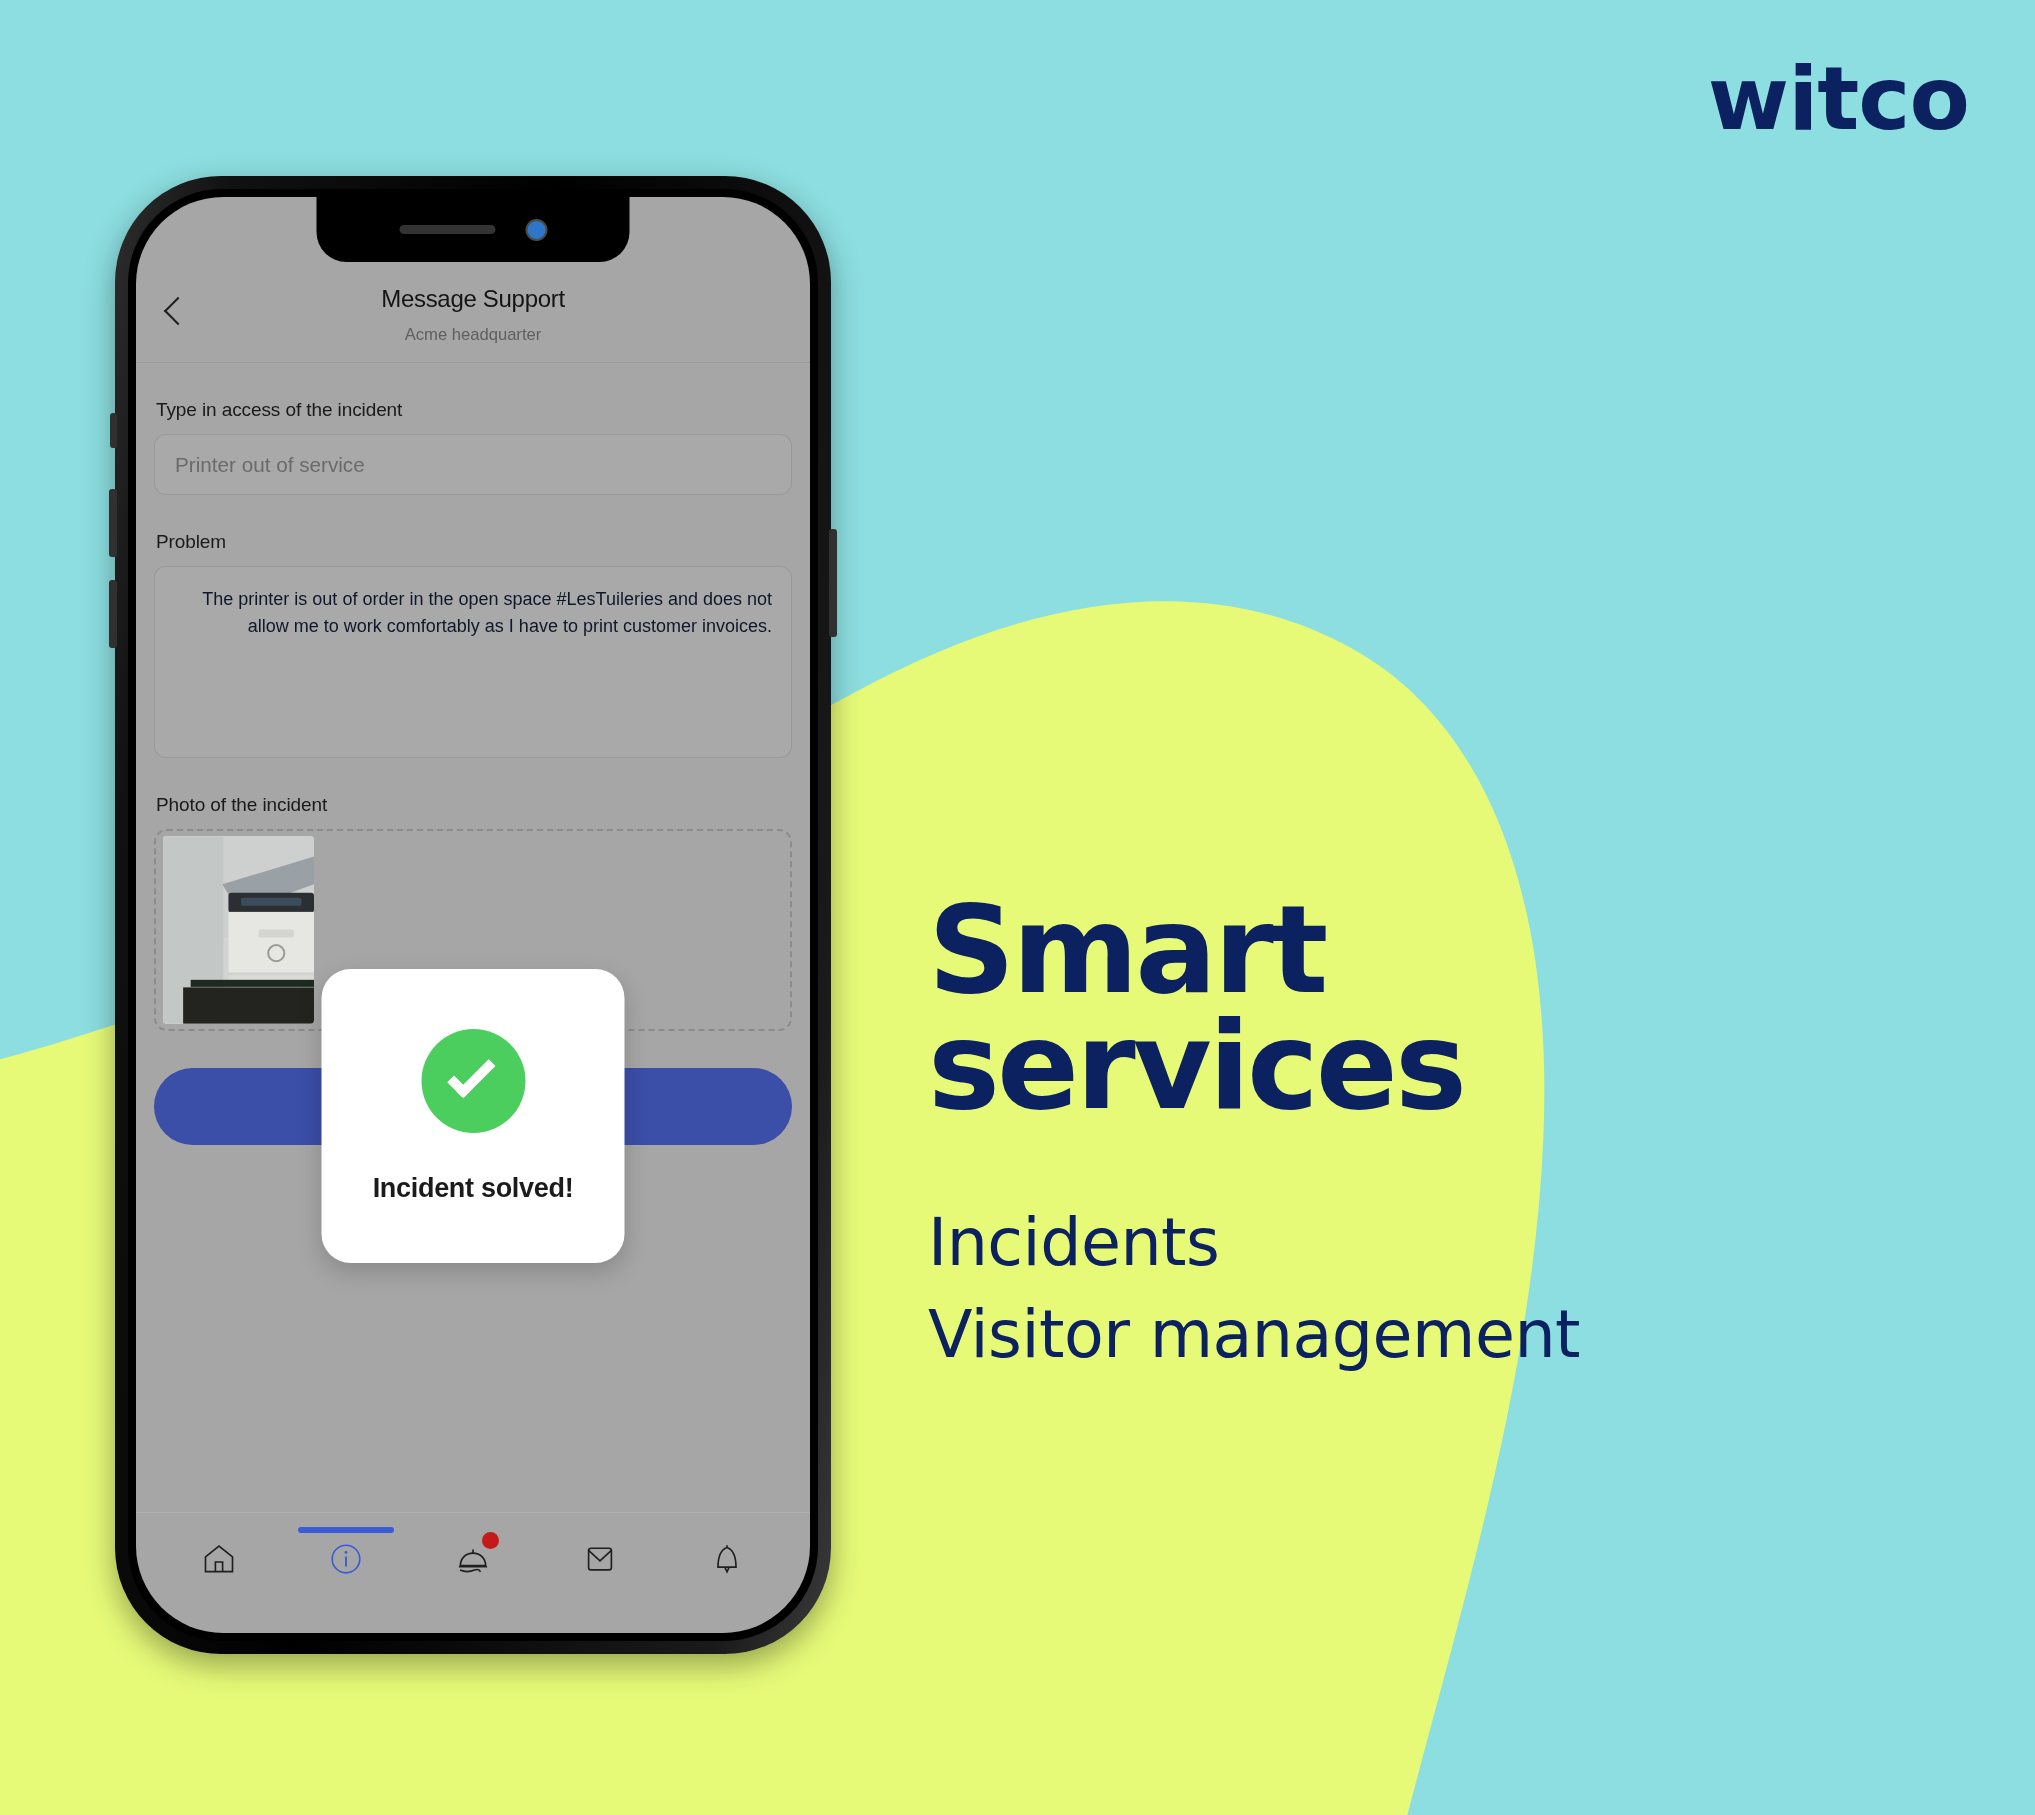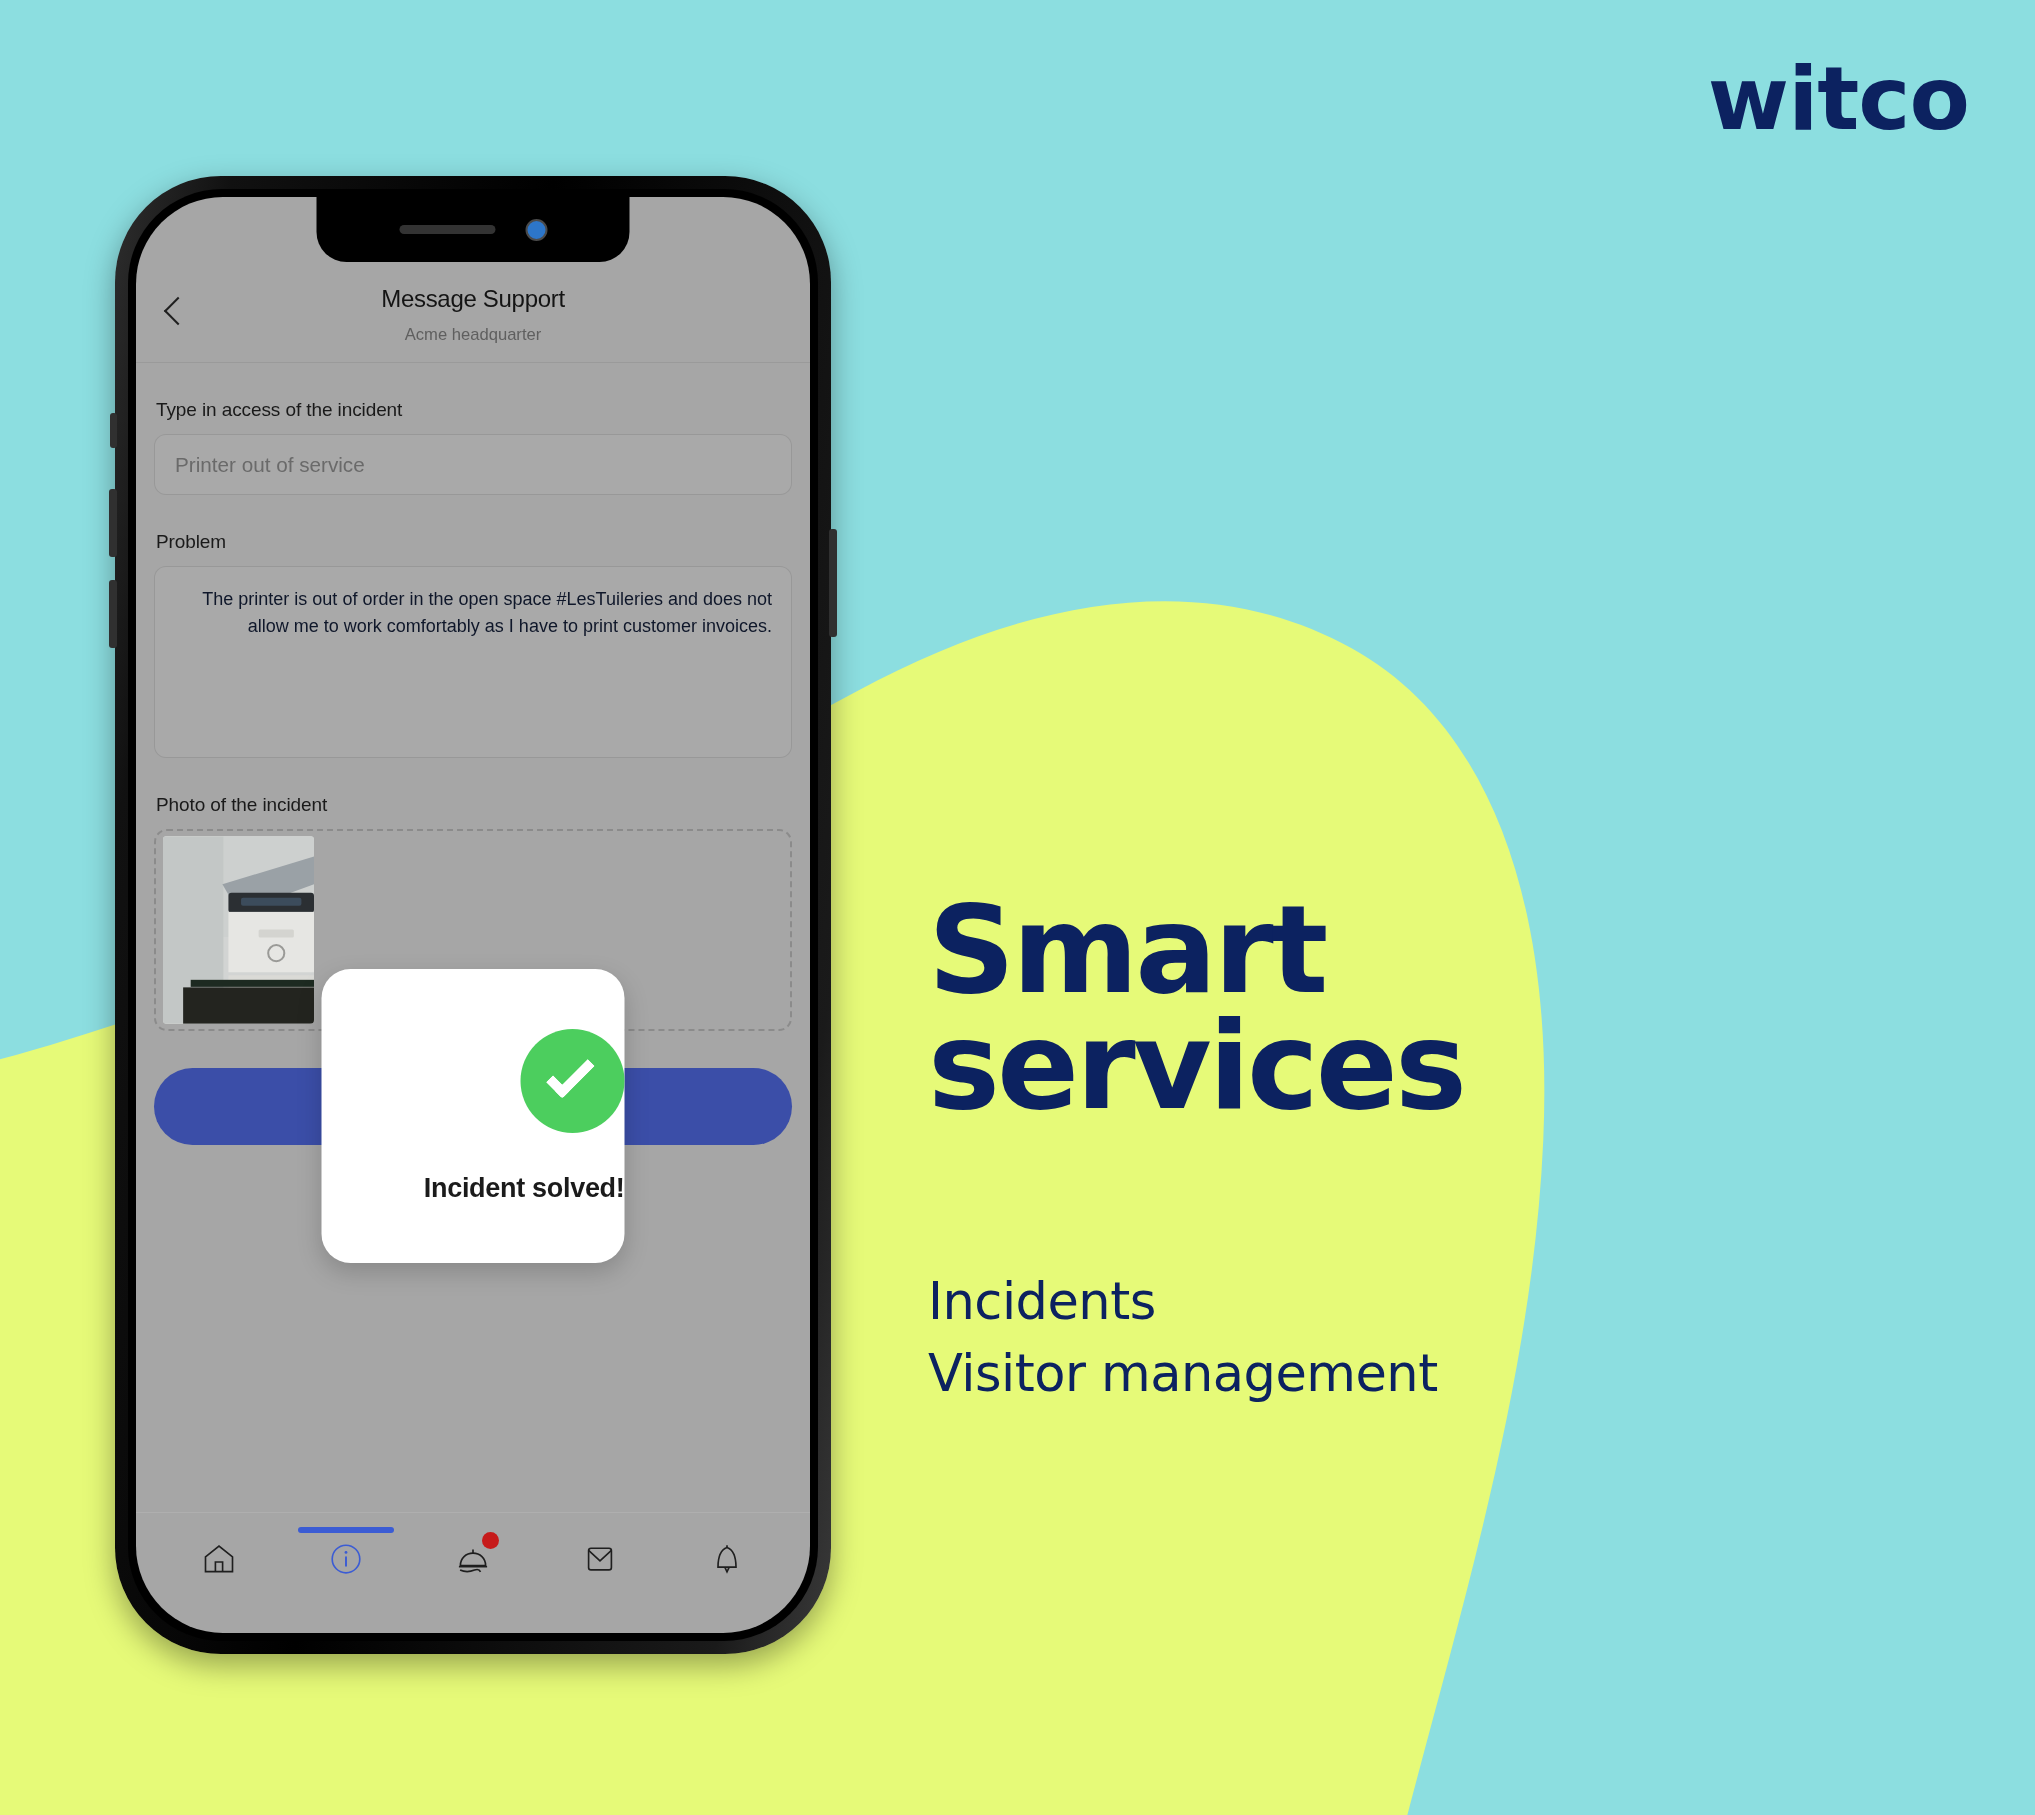--- a/index.html
+++ b/index.html
@@ -25,22 +25,22 @@
   
   .headline {
     position:absolute; left:928px; top:893px;
     width:706px;
     font-size:121px; line-height:0.96;
     font-weight:700; letter-spacing:-3px;
     color:#0C2260;
     font-family:"DejaVu Sans", sans-serif;
   }
   .sublist {
-    position:absolute; left:928px; top:1266px;
-    font-size:51px; line-height:1.42;
+    position:absolute; left:928px; top:1197px;
+    font-size:65px; line-height:1.42;
     font-weight:400; letter-spacing:-0.5px;
     color:#0C2260;
     font-family:"DejaVu Sans", sans-serif;
   }
   .sublist div { white-space:nowrap; }
 
   
   .phone {
     position:absolute; left:115px; top:176px;
     width:716px; height:1478px;
@@ -164,21 +164,21 @@
   .badge-dot {
     position:absolute; top:3px; right:9px;
     width:17px; height:17px; border-radius:50%; background:#C61A1A;
   }
 
   
   .modal {
     position:absolute; left:50%; top:772px; transform:translateX(-50%);
     width:303px; height:294px; background:#fff; border-radius:29px;
     box-shadow:0 9px 25px rgba(0,0,0,.18);
-    display:flex; flex-direction:column; align-items:flex-end; justify-content:center;
+    display:flex; flex-direction:column; align-items:center; justify-content:center;
     gap:40px; z-index:8;
   }
   .check-circle {
     width:104px; height:104px; border-radius:50%; background:#4CCE5E;
     display:flex; align-items:center; justify-content:center;
   }
   .check-mark {
     width:46px; height:23px;
     border-left:10px solid #fff; border-bottom:10px solid #fff;
     transform:rotate(-45deg) translate(3px,-6px);

